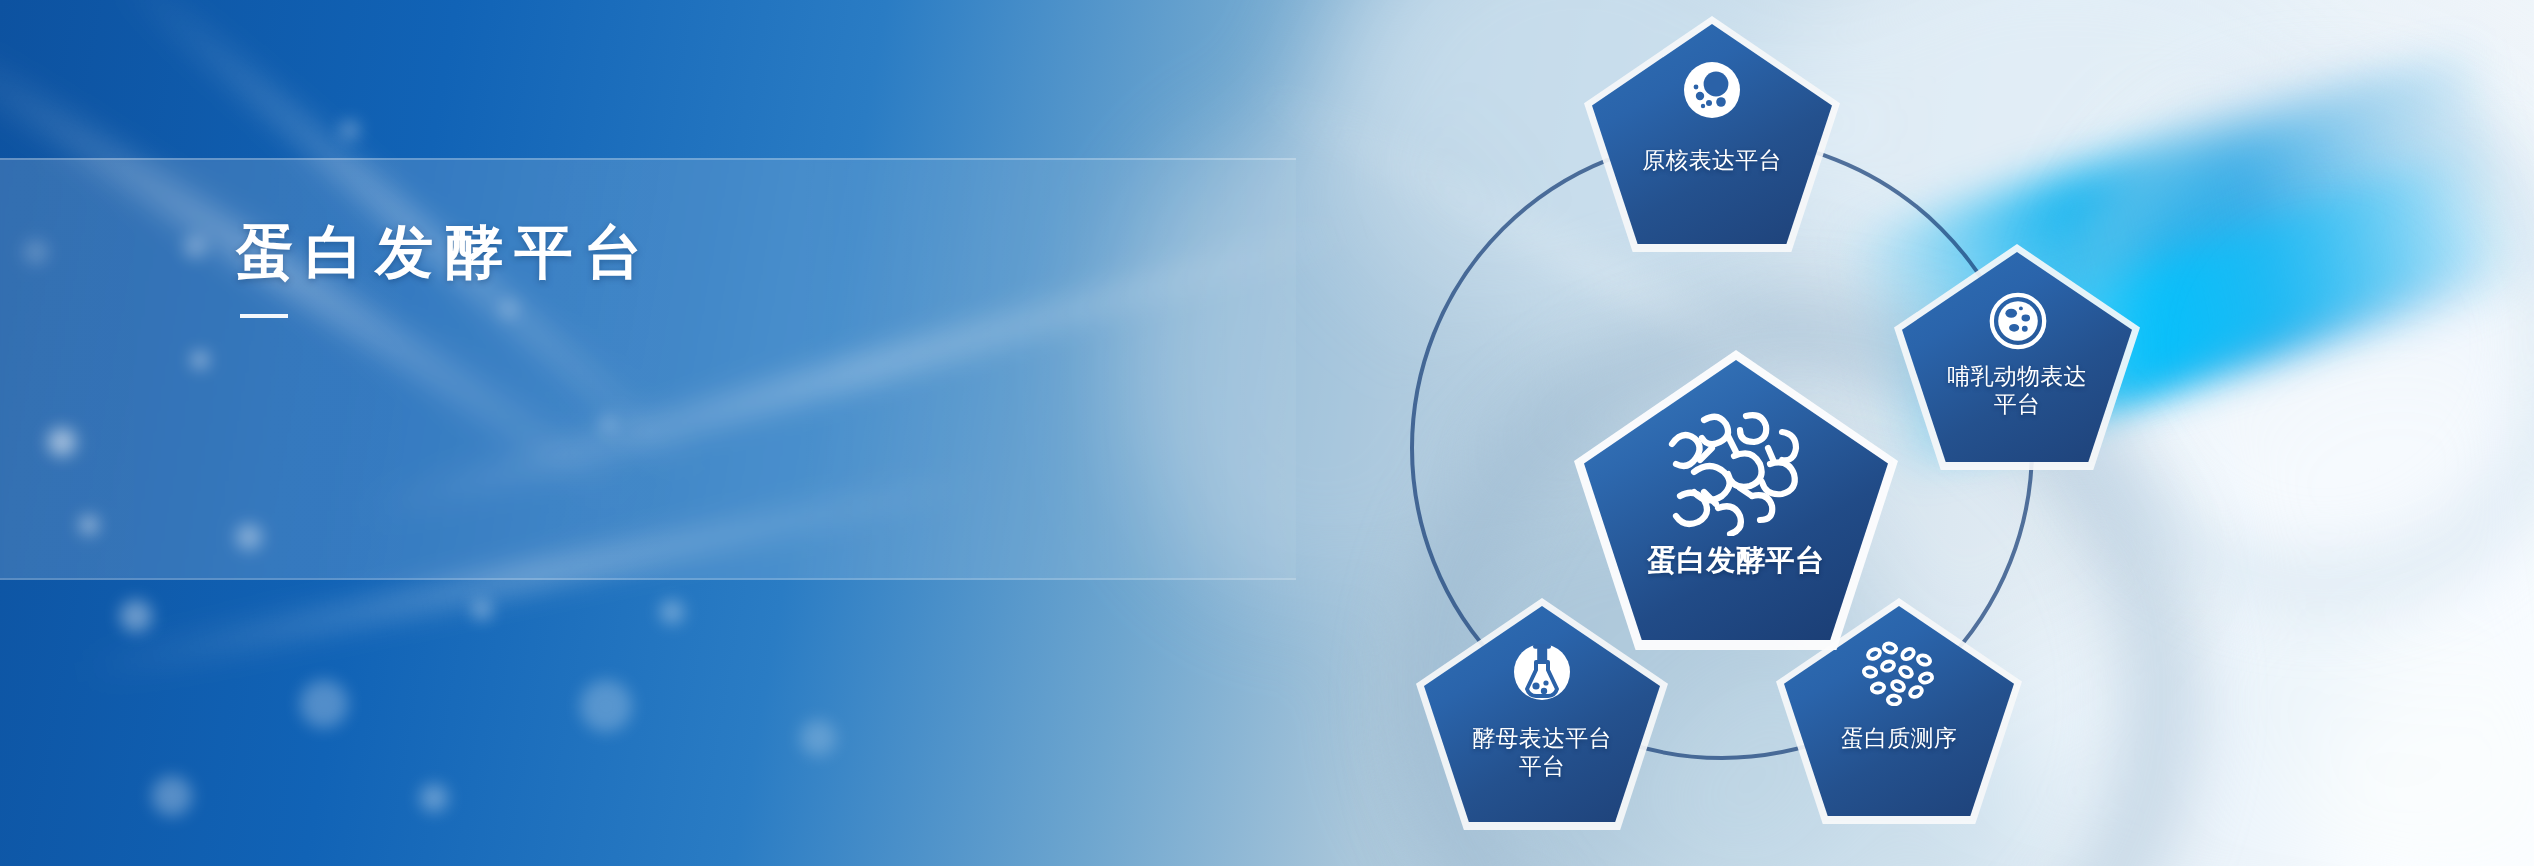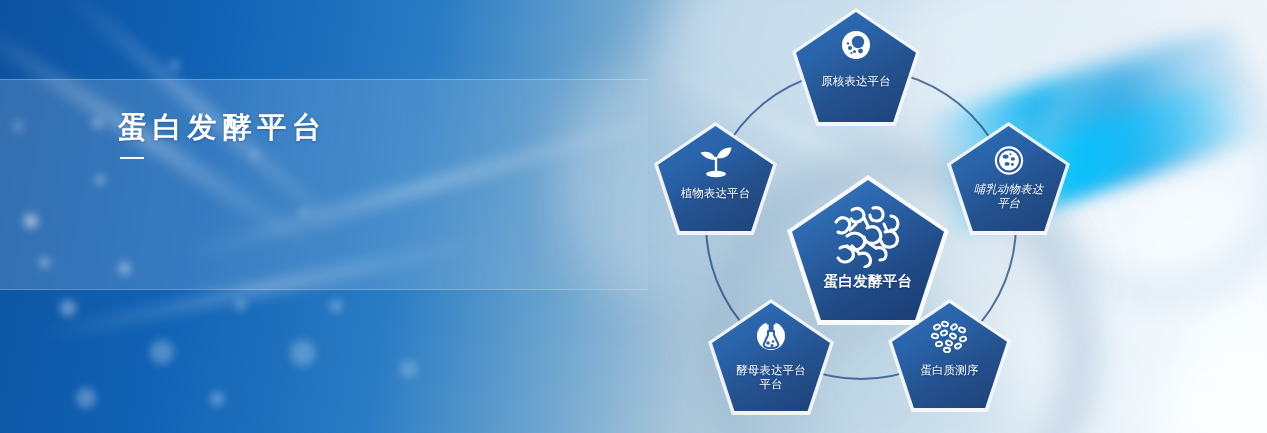--- a/index.html
+++ b/index.html
@@ -93,21 +93,21 @@
   }
   .node-label{
     position:absolute;left:0;right:0;
     color:#fff;font-size:11.5px;line-height:1.25;text-align:center;
     letter-spacing:.01em;text-shadow:0 1px 2px rgba(0,30,70,.45);
   }
   .node-icon{position:absolute;left:50%;transform:translateX(-50%);}
 
   
   #node-prokaryote{left:156px;top:12px;width:120px;height:110px;}
-  #node-mammal   {left:311px;top:126px;width:115px;height:105px;font-style:italic;}
+  #node-mammal   {left:311px;top:126px;width:115px;height:105px;}
   #node-yeast    {left:252px;top:303px;width:115px;height:105px;}
   #node-insect   {left:72px; top:303px;width:118px;height:108px;}
   #node-plant    {left:18px; top:126px;width:115px;height:105px;}
   #node-center   {left:152px;top:180px;width:152px;height:140px;}
 
   #node-center .pent{
     background:linear-gradient(150deg,#3a7cc0 0%,#2d68ae 28%,#214b87 65%,#1a3c72 100%);
   }
   #node-center .pent-outline{inset:-5px;background:rgba(255,255,255,.95);}
   #node-center .node-label{font-size:14.5px;font-weight:700;letter-spacing:.02em;}
@@ -259,34 +259,20 @@
             <circle cx="18" cy="27.5" r="1.6" fill="#2b62a8"></circle>
           </svg>
         </span>
         <span class="node-label" style="top:60px;">
           <span>酵母表达平台</span><br>
           <span>平台</span>
         </span>
       </div>
     </div>
 
-    <div class="node" id="node-plant">
-      <div class="pent-outline"></div>
-      <div class="pent">
-        <span class="node-icon" style="top:18px;">
-          <svg class="ic" width="42" height="34" viewBox="0 0 42 34">
-            <path d="M21 30 L21 14" stroke="#ffffff" stroke-width="2.3" fill="none" stroke-linecap="round"></path>
-            <path d="M21 16 C14 16 8 13 5.5 8.5 C13 6 19 9.5 21 16 Z" fill="#ffffff"></path>
-            <path d="M21.8 14 C23.5 7 29.5 3 36.5 3.5 C35.5 11.5 29.5 15.5 21.8 14 Z" fill="#ffffff"></path>
-            <ellipse cx="21" cy="30" rx="10" ry="3.2" fill="#ffffff"></ellipse>
-          </svg>
-        </span>
-        <span class="node-label" style="top:60px;">植物表达平台</span>
-      </div>
-    </div>
 
     <div class="node" id="node-center">
       <div class="pent-outline"></div>
       <div class="pent">
         <span class="node-icon" style="top:22px;">
           <svg class="ic" width="84" height="66" viewBox="0 0 84 66">
             <g stroke="#ffffff" fill="none" stroke-width="3.1" stroke-linecap="round" stroke-linejoin="round">
               <path d="M10 20 q5 -7 11 -3 q5 4 1 10 q-4 6 -10 3"></path>
               <path d="M26 8 q7 -4 11 2 q3 6 -3 9 q-6 3 -9 -2"></path>
               <path d="M47 6 q8 -2 10 5 q1 7 -6 8 q-7 0 -7 -6"></path>

